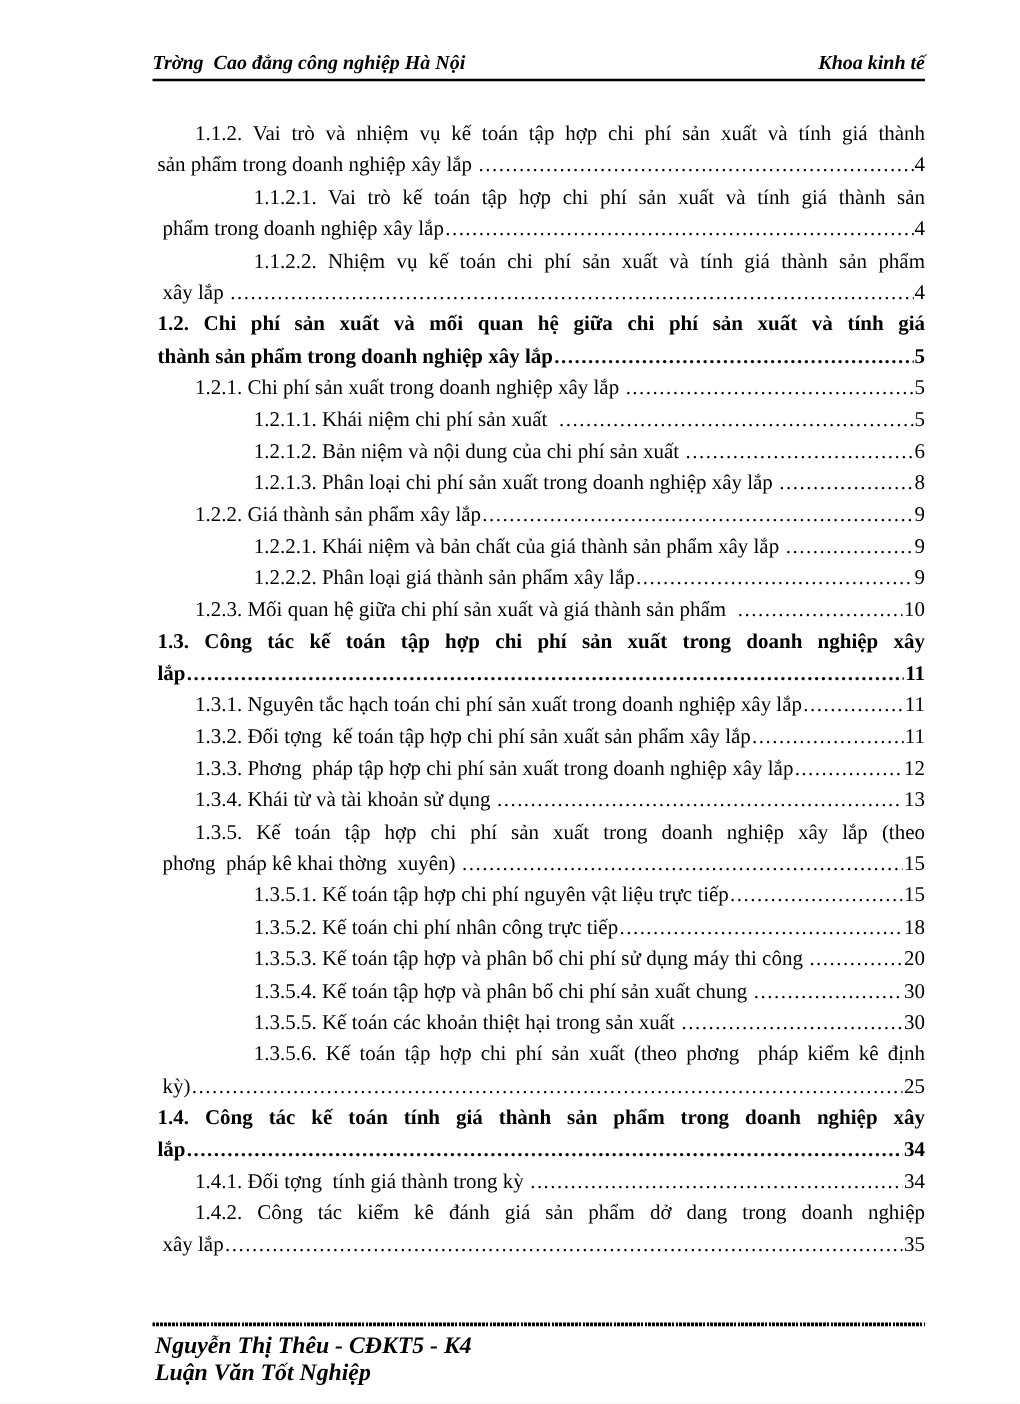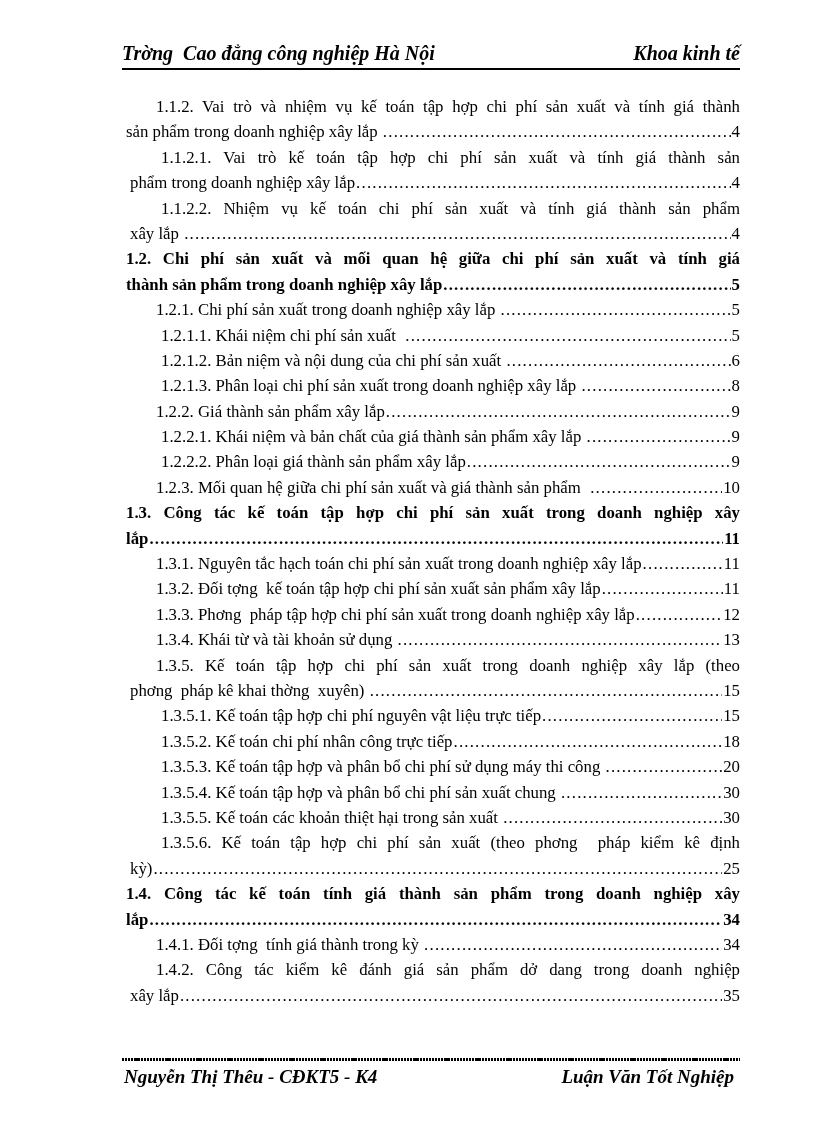--- a/index.html
+++ b/index.html
@@ -11,51 +11,52 @@
     color: #000;
     font-family: "Liberation Serif", "DejaVu Serif", serif;
     overflow: hidden;
   }
   
   .header {
     position: absolute; top: 42px; left: 122px; width: 618px;
     display: flex; justify-content: space-between; align-items: flex-start;
     border-bottom: 2.5px solid #000;
     padding-bottom: 3px;
-    font-style: italic; font-weight: bold; font-size: 20px;
+    font-style: italic; font-weight: bold; font-size: 16px;
     white-space: pre;
   }
   
   .toc {
     position: absolute; top: 94px; left: 126px; width: 614px;
     font-size: 16.8px;
   }
   .line { height: 25.4px; line-height: 25.4px; overflow: hidden; }
   .flexline { display: flex; align-items: baseline; }
   .flexline .ttext { flex: 0 1 auto; min-width: 0; white-space: pre; overflow: hidden; }
   .justline { text-align: justify; text-align-last: justify; }
   .leader { flex: 1 0 8px; overflow: hidden; white-space: nowrap; letter-spacing: 1.2px; margin: 0 1px; }
   .leader::after { content: "........................................................................................................................................................................................"; }
   .pagenum { flex: 0 0 auto; }
   .bold { font-weight: bold; }
   .ind0 { margin-left: 0; }
   .ind1 { margin-left: 4px; }
   .ind2 { margin-left: 30px; }
-  .ind3 { margin-left: 35px; font-family: Liberation Serif, serif; }
+  .ind3 { margin-left: 77px; font-family: Liberation Serif, serif; }
   
   .footer { position: absolute; top: 1058px; left: 122px; width: 618px; }
   .footer-rule {
     height: 3px;
     background: repeating-linear-gradient(90deg, #000 0 2.2px, #fff 2.2px 3.1px);
   }
   .footer-text {
     display: flex; justify-content: space-between; align-items: baseline;
     margin-top: 5px; padding: 0 6px 0 2px;
     font-style: italic; font-weight: bold; font-size: 19px;
     white-space: pre;
+    flex-direction: column;
   }
 </style>
 </head>
 <body>
 
 <div class="page">
 
   <div class="header">
     <span>Trờng &nbsp;Cao đẳng công nghiệp Hà Nội</span>
     <span>Khoa kinh tế</span>

